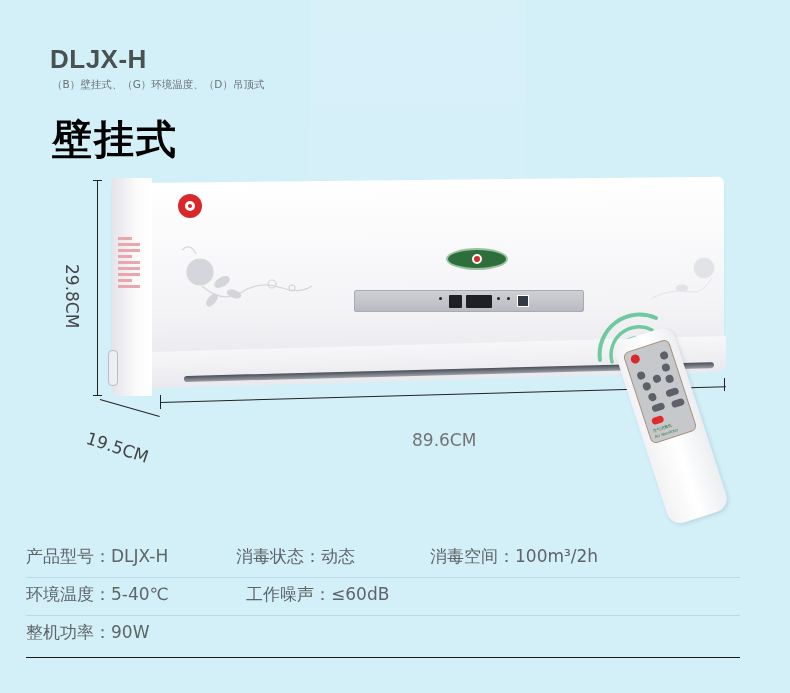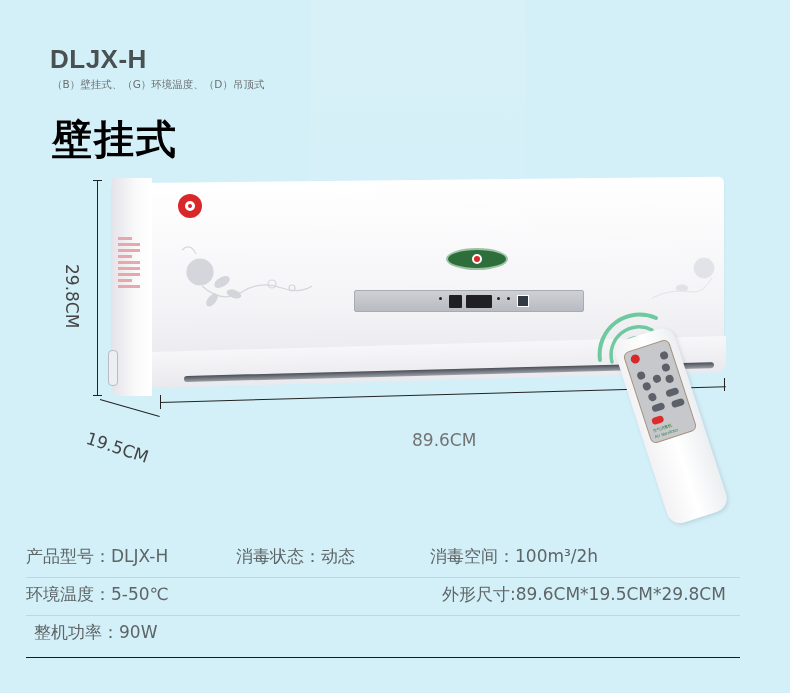--- a/index.html
+++ b/index.html
@@ -260,20 +260,20 @@
   </div>
 </div>
 
 <div class="specs">
   <div class="spec-row">
     <span class="spec-cell" style="left:0"><span>产品型号：</span><span>DLJX-H</span></span>
     <span class="spec-cell" style="left:210px"><span>消毒状态：</span><span>动态</span></span>
     <span class="spec-cell" style="left:404px"><span>消毒空间：</span><span>100m³/2h</span></span>
   </div>
   <div class="spec-row">
-    <span class="spec-cell" style="left:0"><span>环境温度：</span><span>5-50℃</span></span>
-    <span class="spec-cell" style="left:416px"><span>外形尺寸:</span><span>89.6CM*19.5CM*29.8CM</span></span>
+    <span class="spec-cell" style="left:0"><span>环境温度：</span><span>5-40℃</span></span>
+    <span class="spec-cell" style="left:220px"><span>工作噪声：</span><span>≤60dB</span></span>
   </div>
   <div class="spec-row last">
-    <span class="spec-cell" style="left:8px"><span>整机功率：</span><span>90W</span></span>
+    <span class="spec-cell" style="left:0"><span>整机功率：</span><span>90W</span></span>
   </div>
 </div>
 <div class="spec-end"></div>
 
 </body></html>

